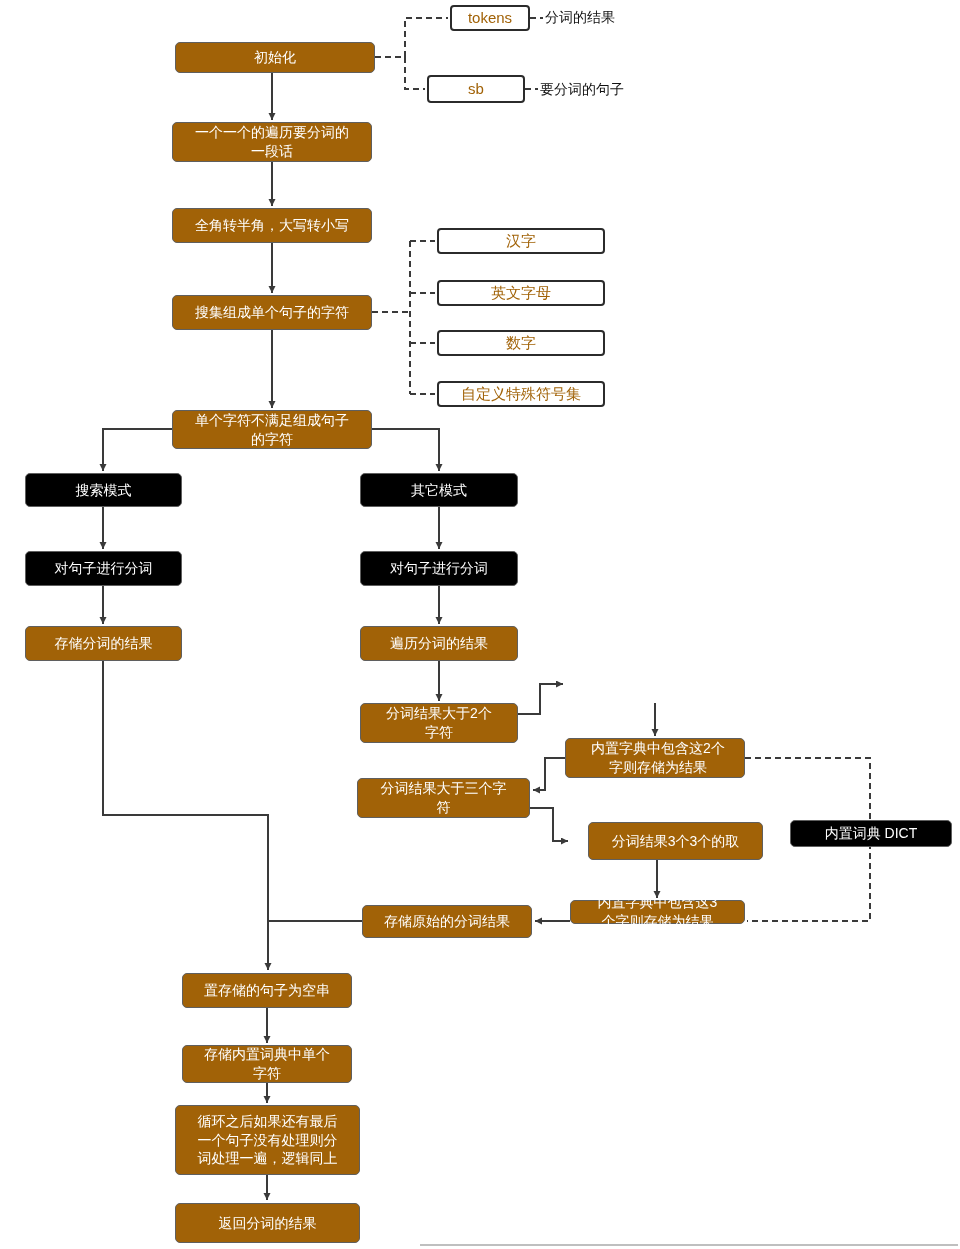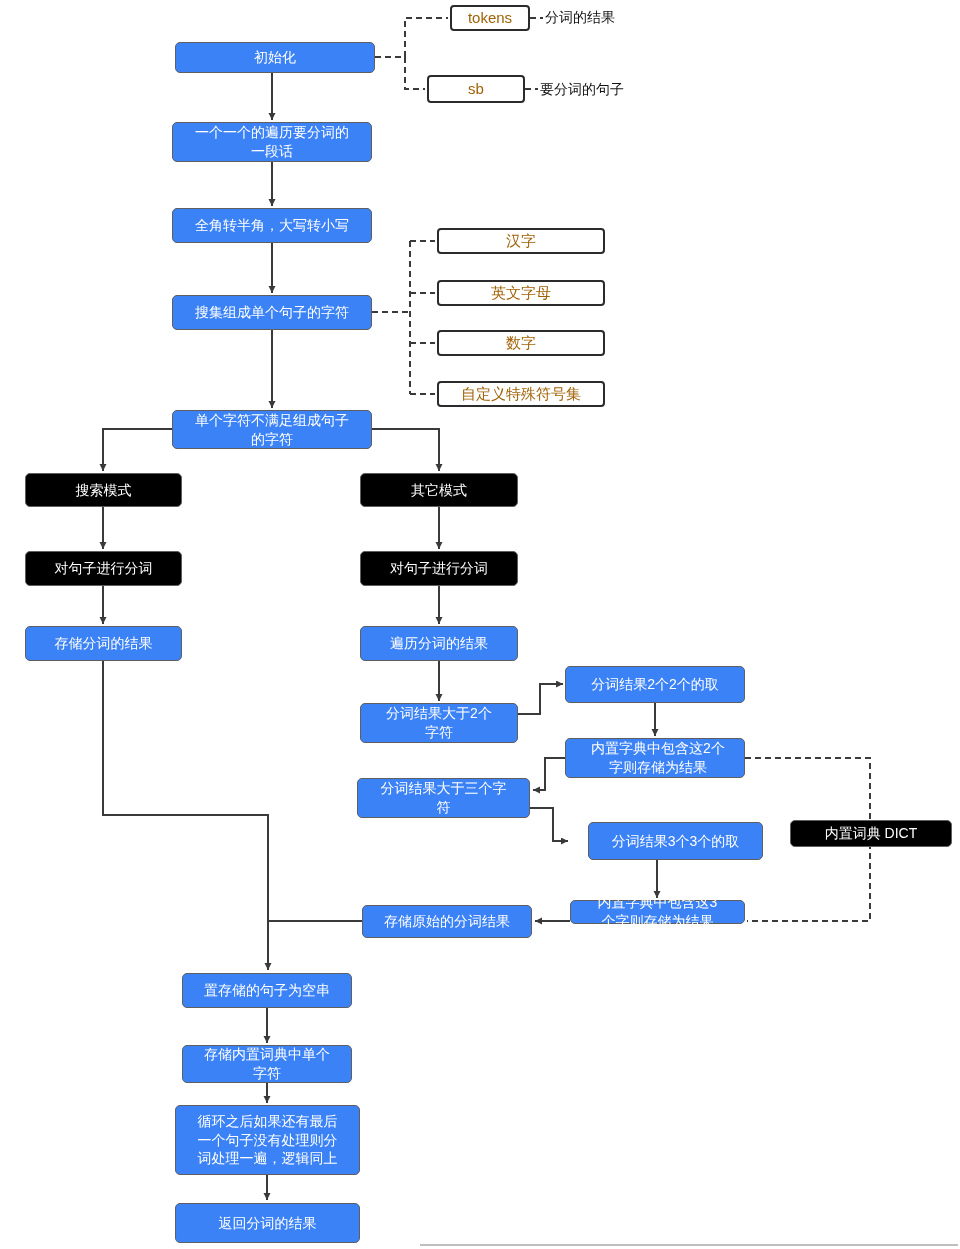--- a/index.html
+++ b/index.html
@@ -6,21 +6,21 @@
   .stage{
     position:relative;width:960px;height:1249px;background:#ffffff;overflow:hidden;
     font-family:"Liberation Sans","DejaVu Sans",sans-serif;
   }
   .layer{position:absolute;left:0;top:0;}
   .node{
     position:absolute;display:flex;align-items:center;justify-content:center;
     text-align:center;box-sizing:border-box;border-radius:5px;
     font-size:14px;line-height:1.35;padding:2px 6px;white-space:pre-line;
   }
-  .blue{background:#3b82f6;border:1.5px solid #5f5f5f;color:#ffffff;}
+  .blue{background:#a16207;border:1.5px solid #5f5f5f;color:#ffffff;}
   .green{background:#000000;border:1.5px solid #5f5f5f;color:#ffffff;}
   .white{background:#ffffff;border:2px solid #2b2b2b;color:#a16207;border-radius:4px;font-size:15px;}
   .note{position:absolute;font-size:14px;color:#111111;white-space:nowrap;}
   svg path{fill:none;stroke:#3a3a3a;stroke-width:2;}
   svg path.dashed{stroke-dasharray:6 4;}
   svg path.thin{stroke:#aaaaaa;stroke-width:1.5;}
 </style>
 </head>
 <body>
 
@@ -105,21 +105,20 @@
   <div class="node green" style="left:360px;top:473px;width:158px;height:34px;">其它模式</div>
 
   <div class="node green" style="left:25px;top:551px;width:157px;height:35px;">对句子进行分词</div>
   <div class="node green" style="left:360px;top:551px;width:158px;height:35px;">对句子进行分词</div>
 
   <div class="node blue" style="left:25px;top:626px;width:157px;height:35px;">存储分词的结果</div>
   <div class="node blue" style="left:360px;top:626px;width:158px;height:35px;">遍历分词的结果</div>
 
   <div class="node blue" style="left:360px;top:703px;width:158px;height:40px;">分词结果大于2个
 字符</div>
-  <div class="node blue" style="left:565px;top:666px;width:180px;height:37px;">分词结果2个2个的取</div>
   <div class="node blue" style="left:565px;top:738px;width:180px;height:40px;padding-left:12px;">内置字典中包含这2个
 字则存储为结果</div>
 
   <div class="node blue" style="left:357px;top:778px;width:173px;height:40px;">分词结果大于三个字
 符</div>
   <div class="node blue" style="left:570px;top:822px;width:175px;height:38px;margin-left:18px;">分词结果3个3个的取</div>
 
   <div class="node green" style="left:790px;top:820px;width:162px;height:27px;">内置词典 DICT</div>
 
   <div class="node blue" style="left:570px;top:900px;width:175px;height:24px;">内置字典中包含这3

